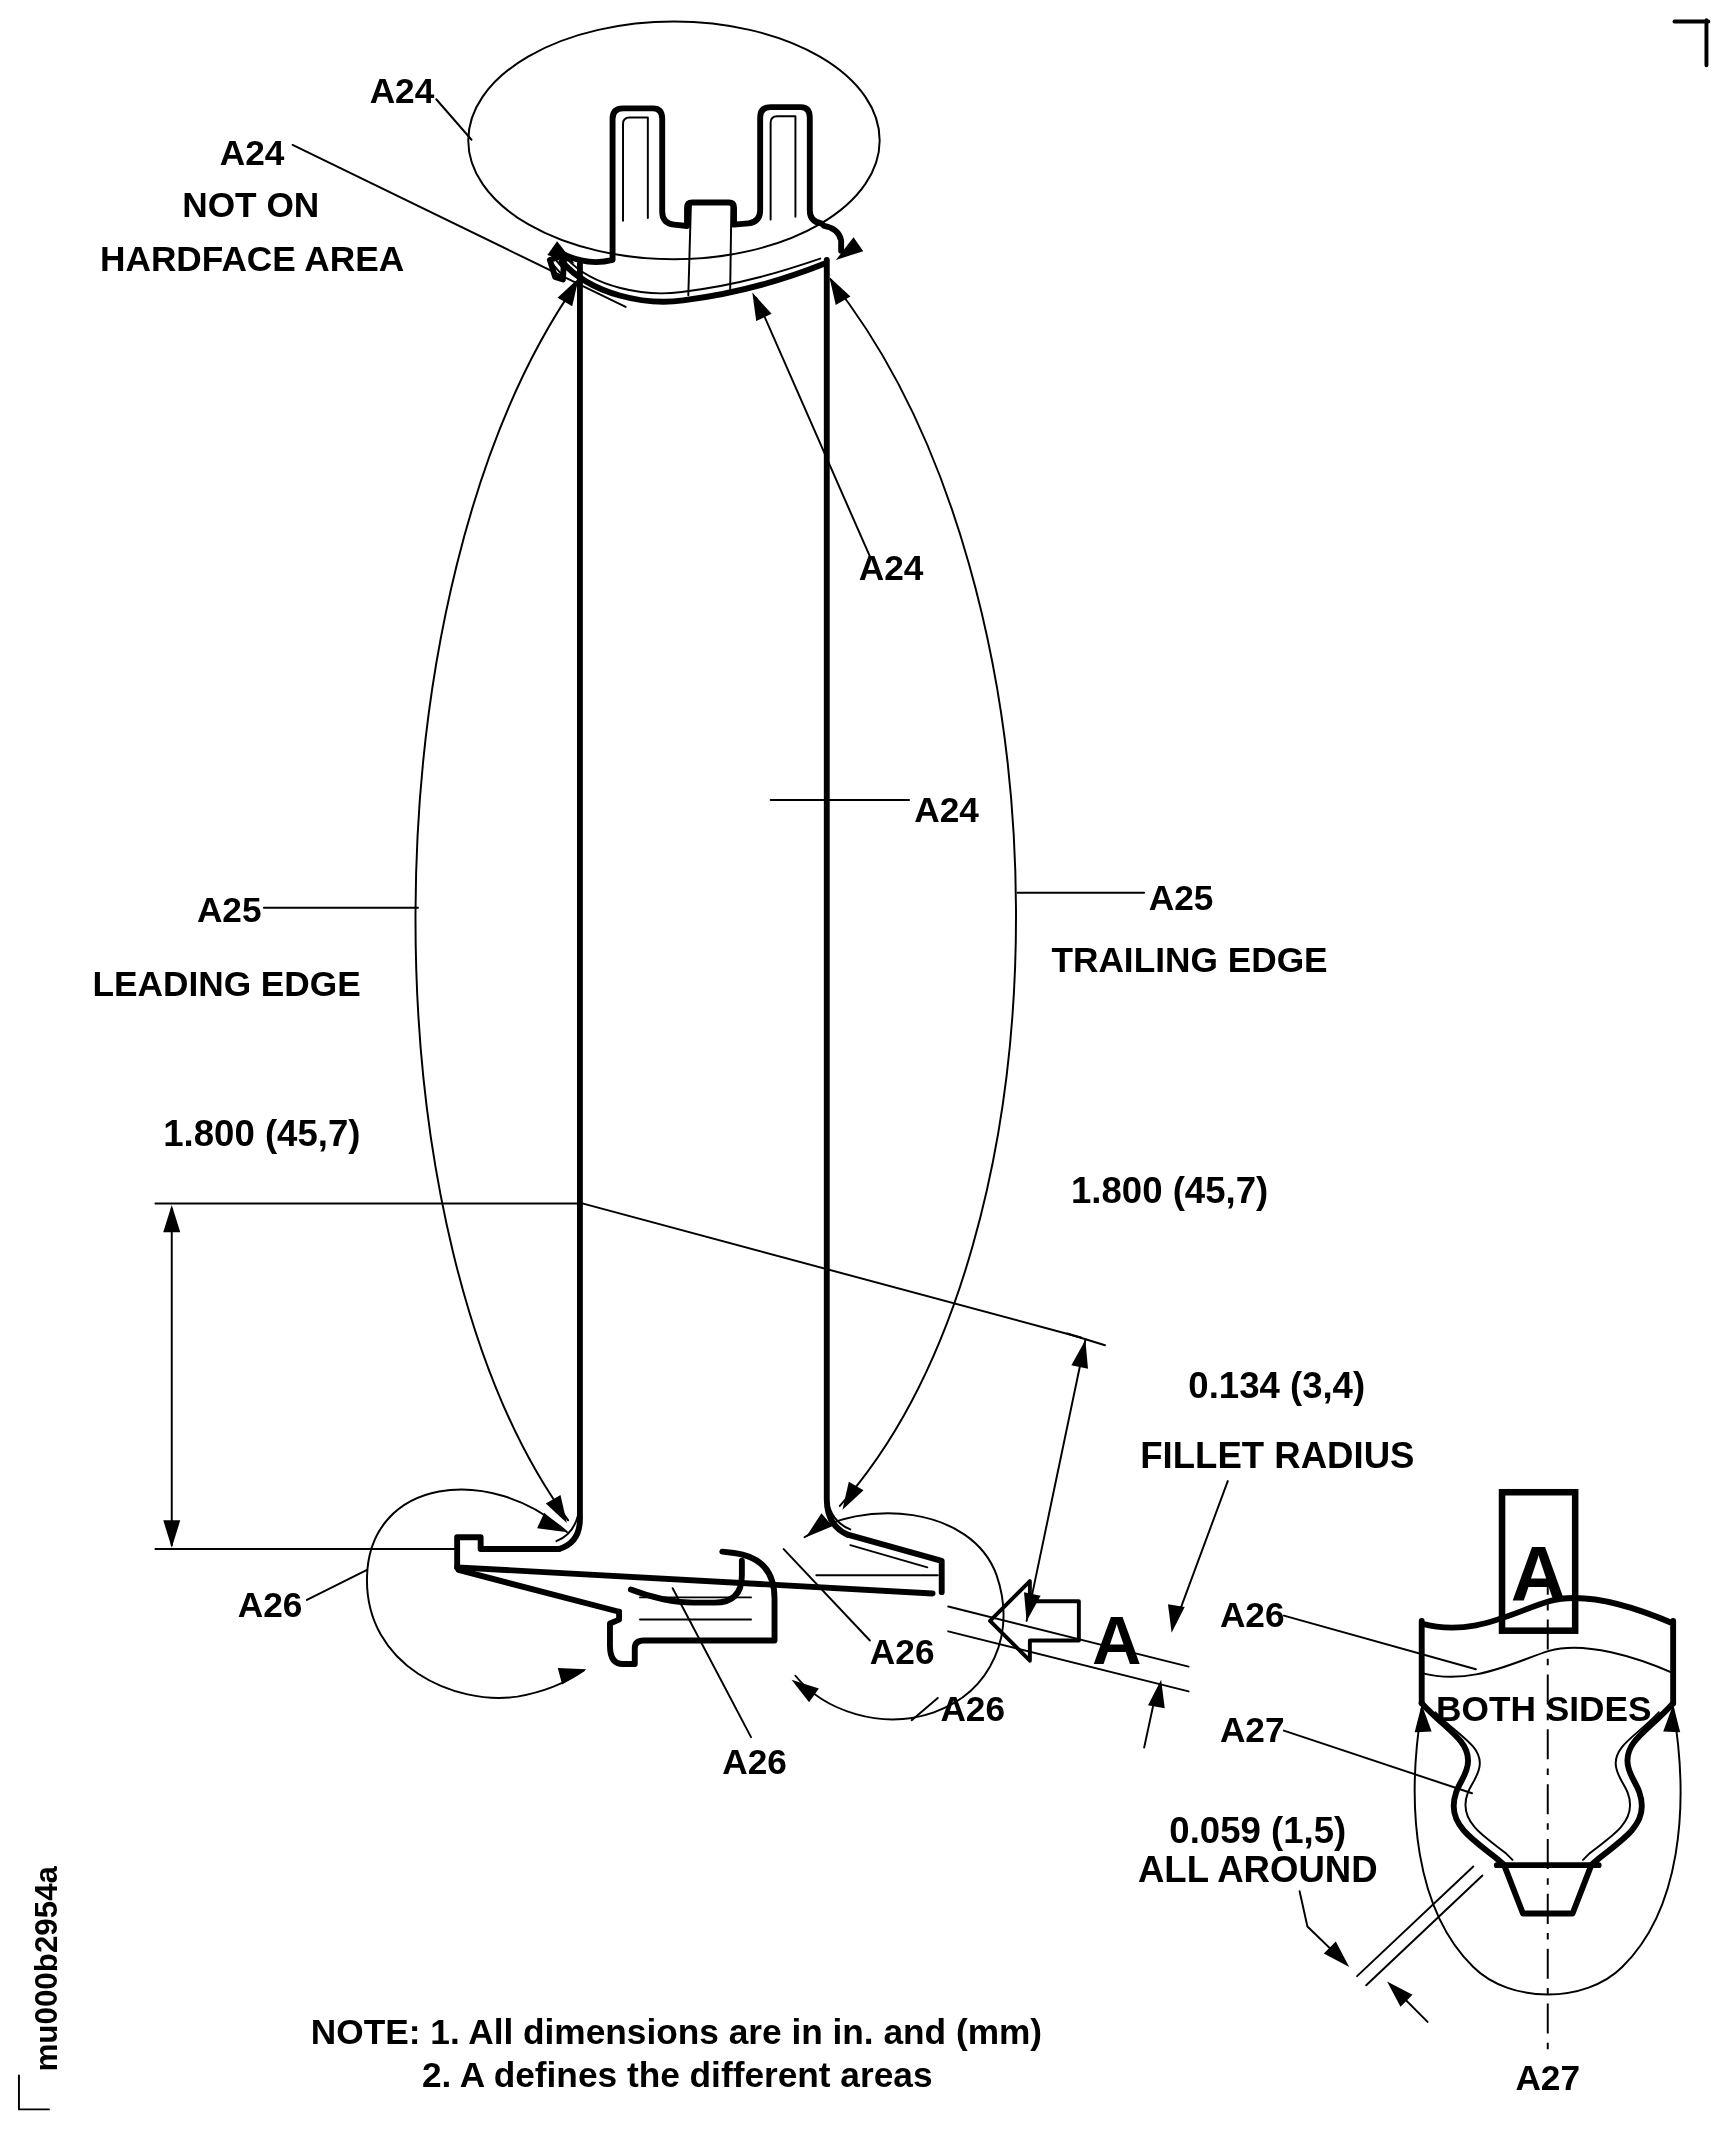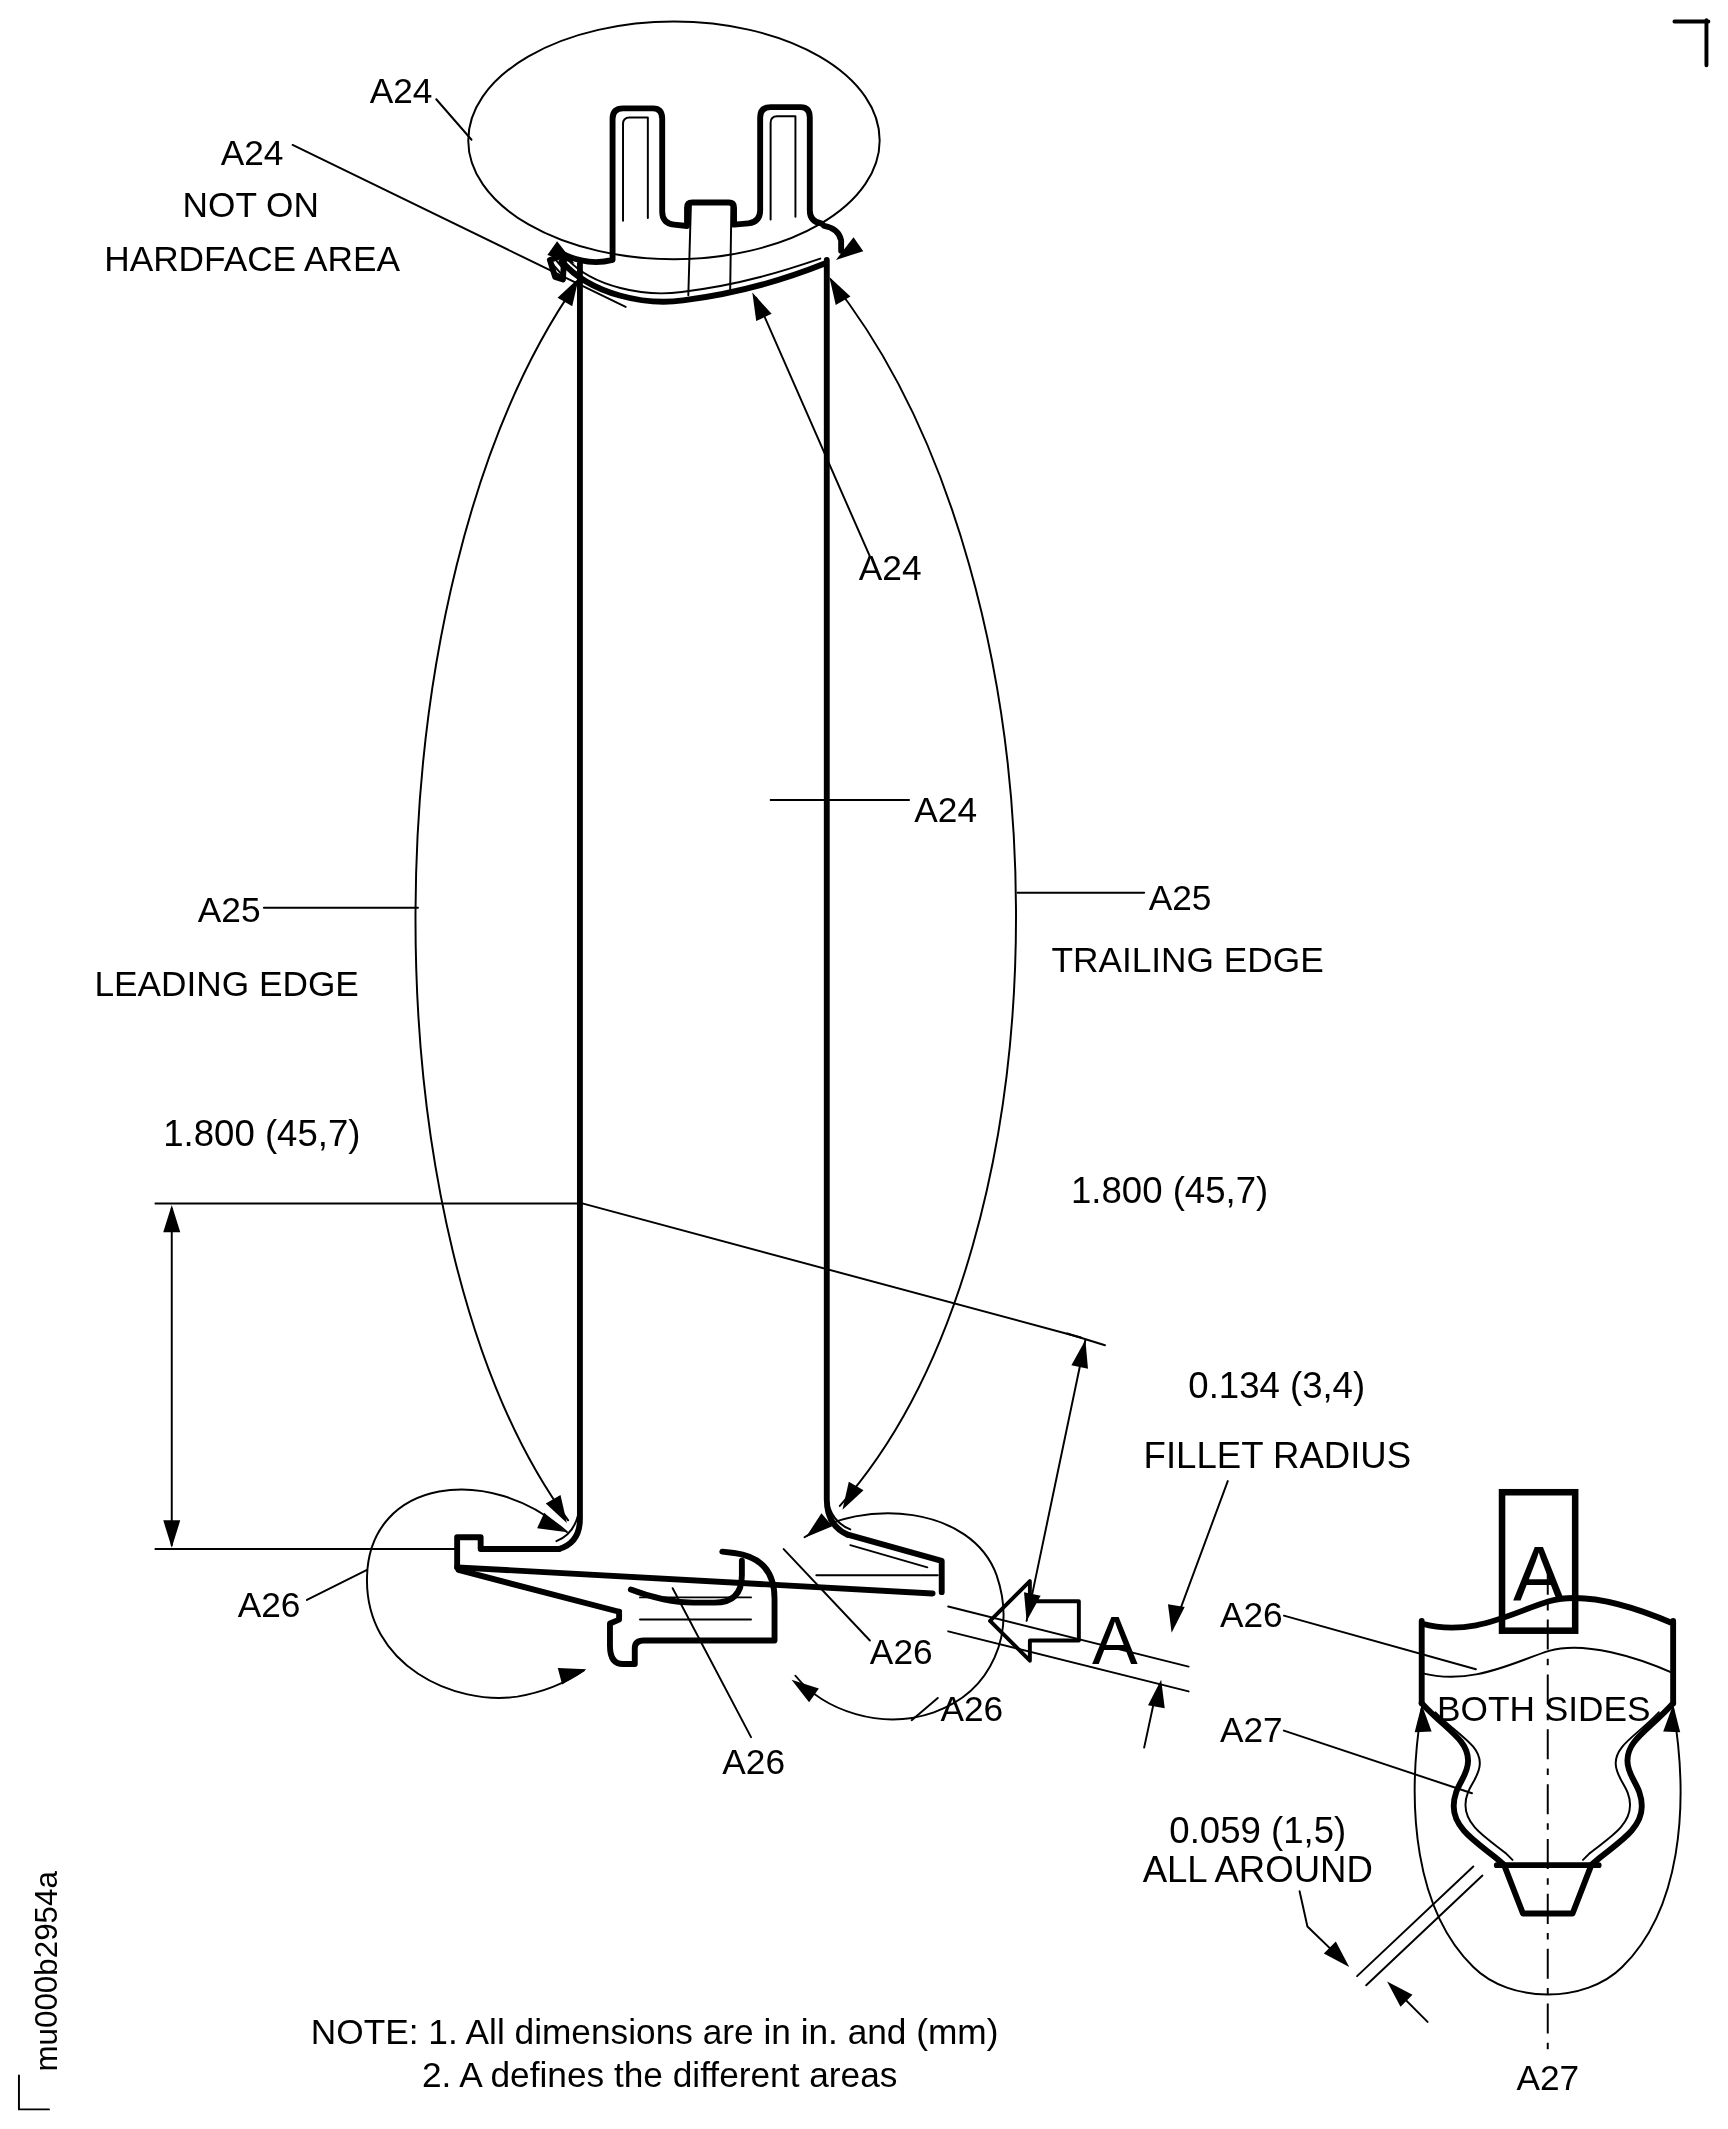--- a/index.html
+++ b/index.html
@@ -1,16 +1,16 @@
 <!DOCTYPE html>
 <html style="font-size:10.5px"><head>
 <meta charset="utf-8">
 <style>
   html,body{margin:0;padding:0;background:#ffffff;}
-  .page{width:100%;max-width:1728px;margin:0 auto;}
+  .page{width:100%;max-width:1728px;margin:0 auto;font-weight:bold;}
   svg{display:block;width:100%;height:auto;background:#fff;}
   text{font-family:"Liberation Sans", sans-serif;fill:#000;}
   .lbl{font-size:54px;}
   .dim{font-size:56px;}
   .note{font-size:54px;}
   .pn{font-size:48px;}
   .viewA{font-size:105px;}
   .boxA{font-size:118px;}
   .thick{fill:none;stroke:#000;stroke-width:9;stroke-linecap:round;stroke-linejoin:round;}
   .med{fill:none;stroke:#000;stroke-width:6;stroke-linecap:round;stroke-linejoin:round;}

